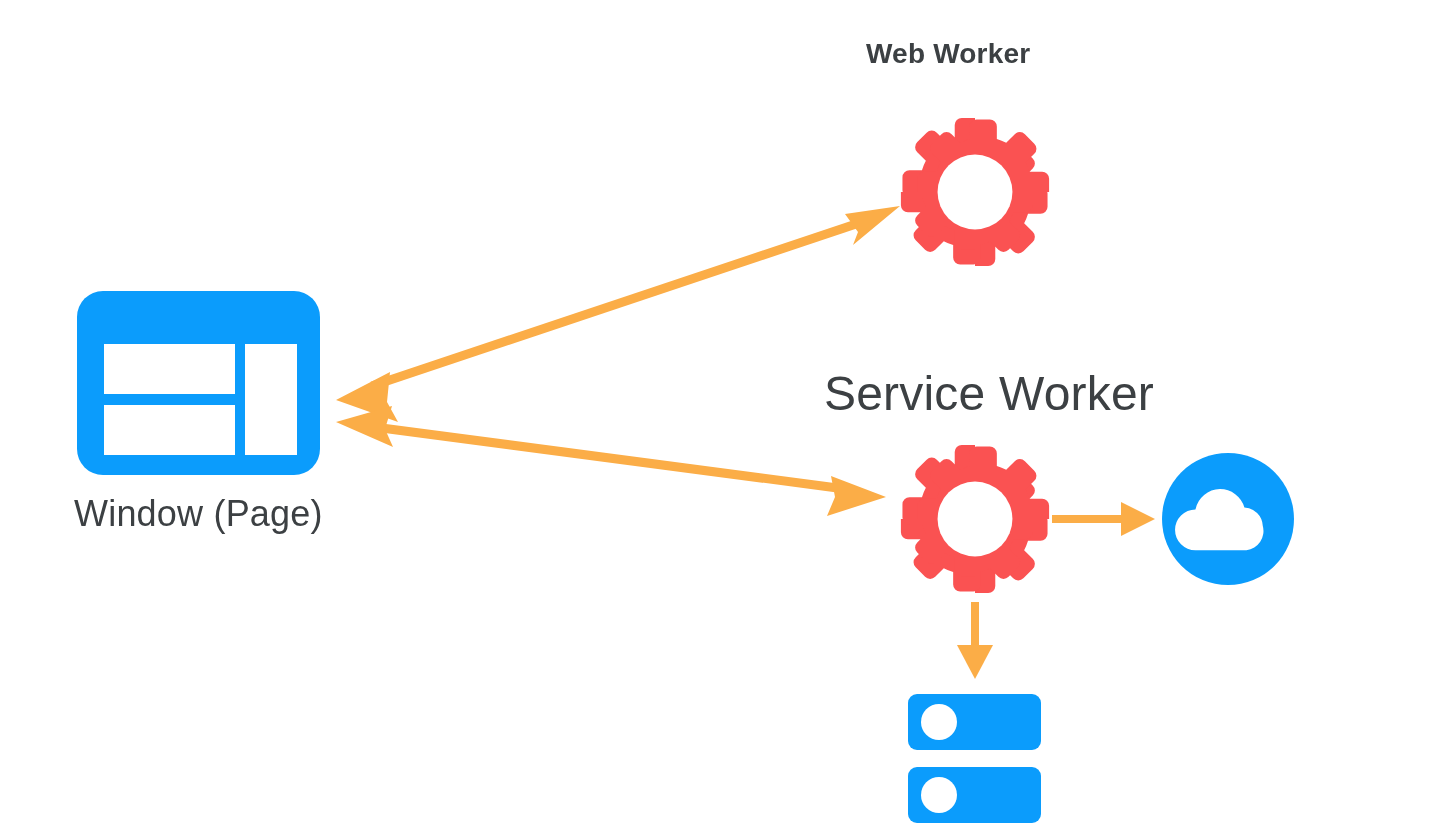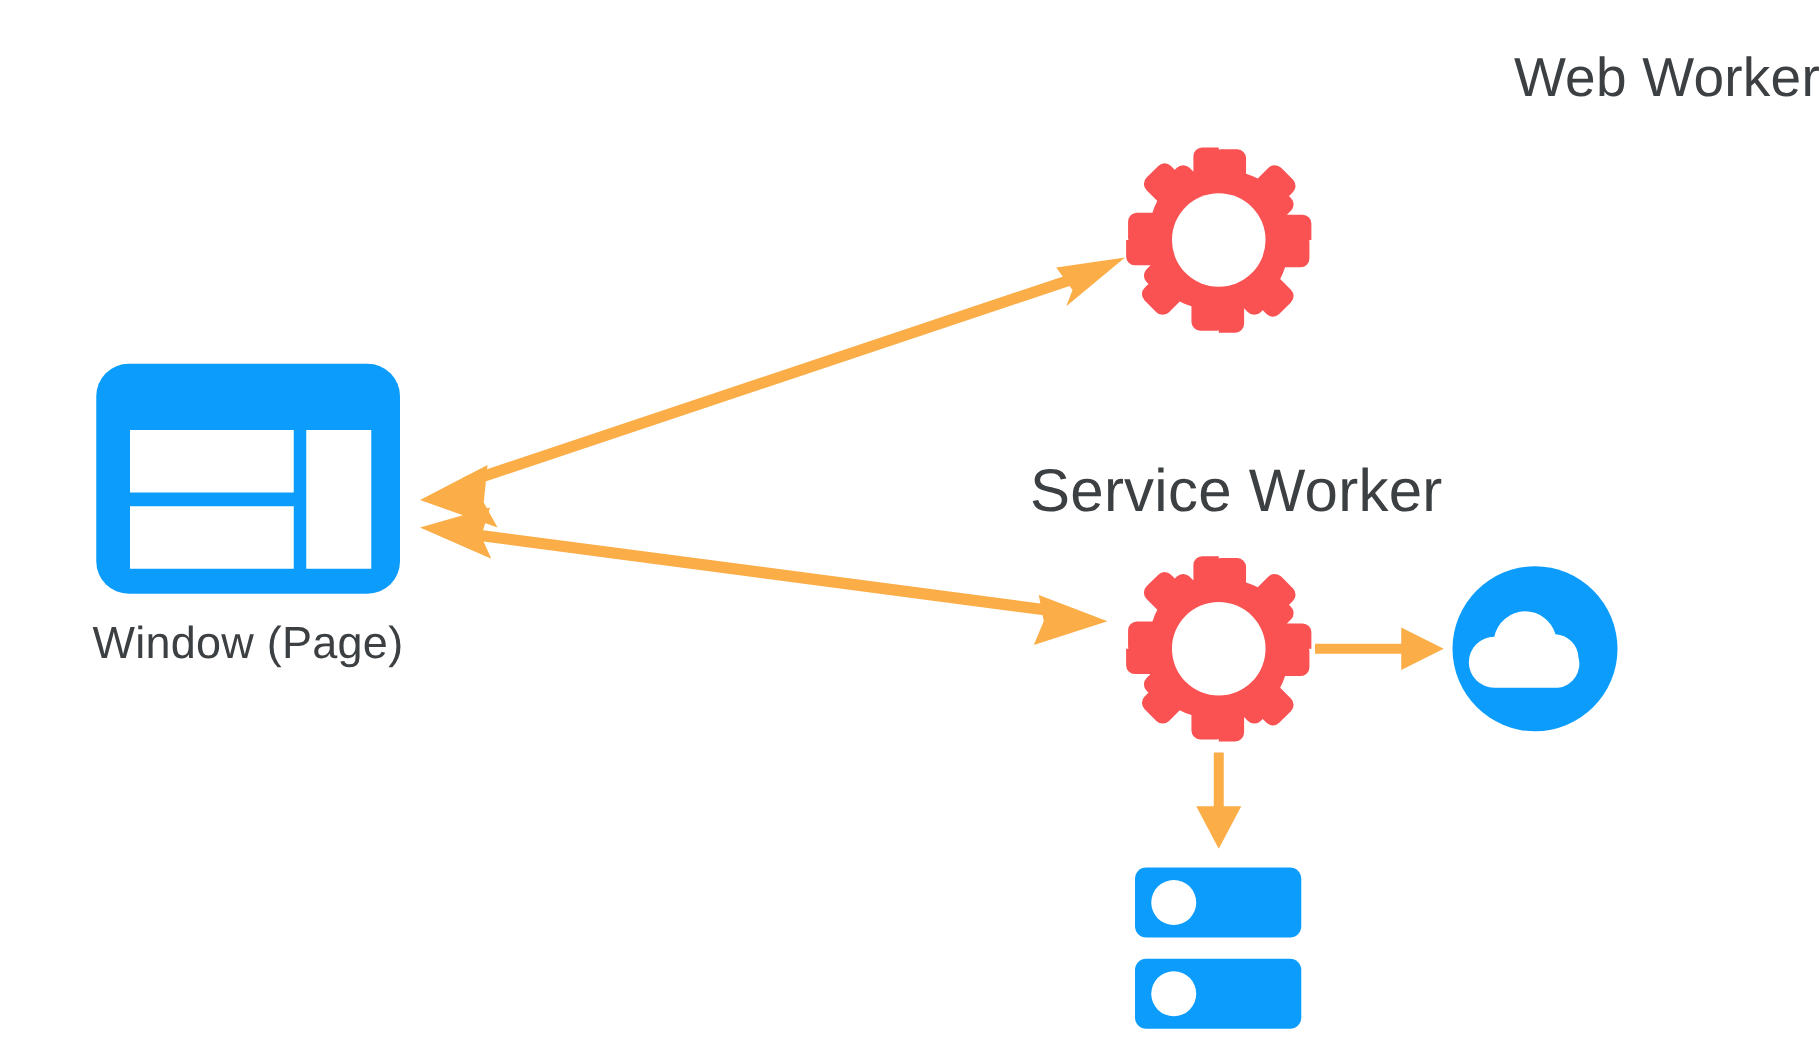--- a/index.html
+++ b/index.html
@@ -32,24 +32,25 @@
     font-family: "Liberation Sans", sans-serif;
     font-weight: 400;
     white-space: nowrap;
     letter-spacing: 0.2px;
     text-align: right;
   }
   #label-web-worker {
     left: 0;
     top: 38px;
     width: 1456px;
-    text-align: right;
+    text-align: left;
     padding-left: 866px;
     box-sizing: border-box;
-    font-size: 44px;
+    font-size: 28px;
+    font-weight: bold;
   }
   #label-service-worker {
     left: 0;
     top: 366px;
     width: 1456px;
     text-align: left;
     padding-left: 824px;
     box-sizing: border-box;
     font-size: 48px;
   }

